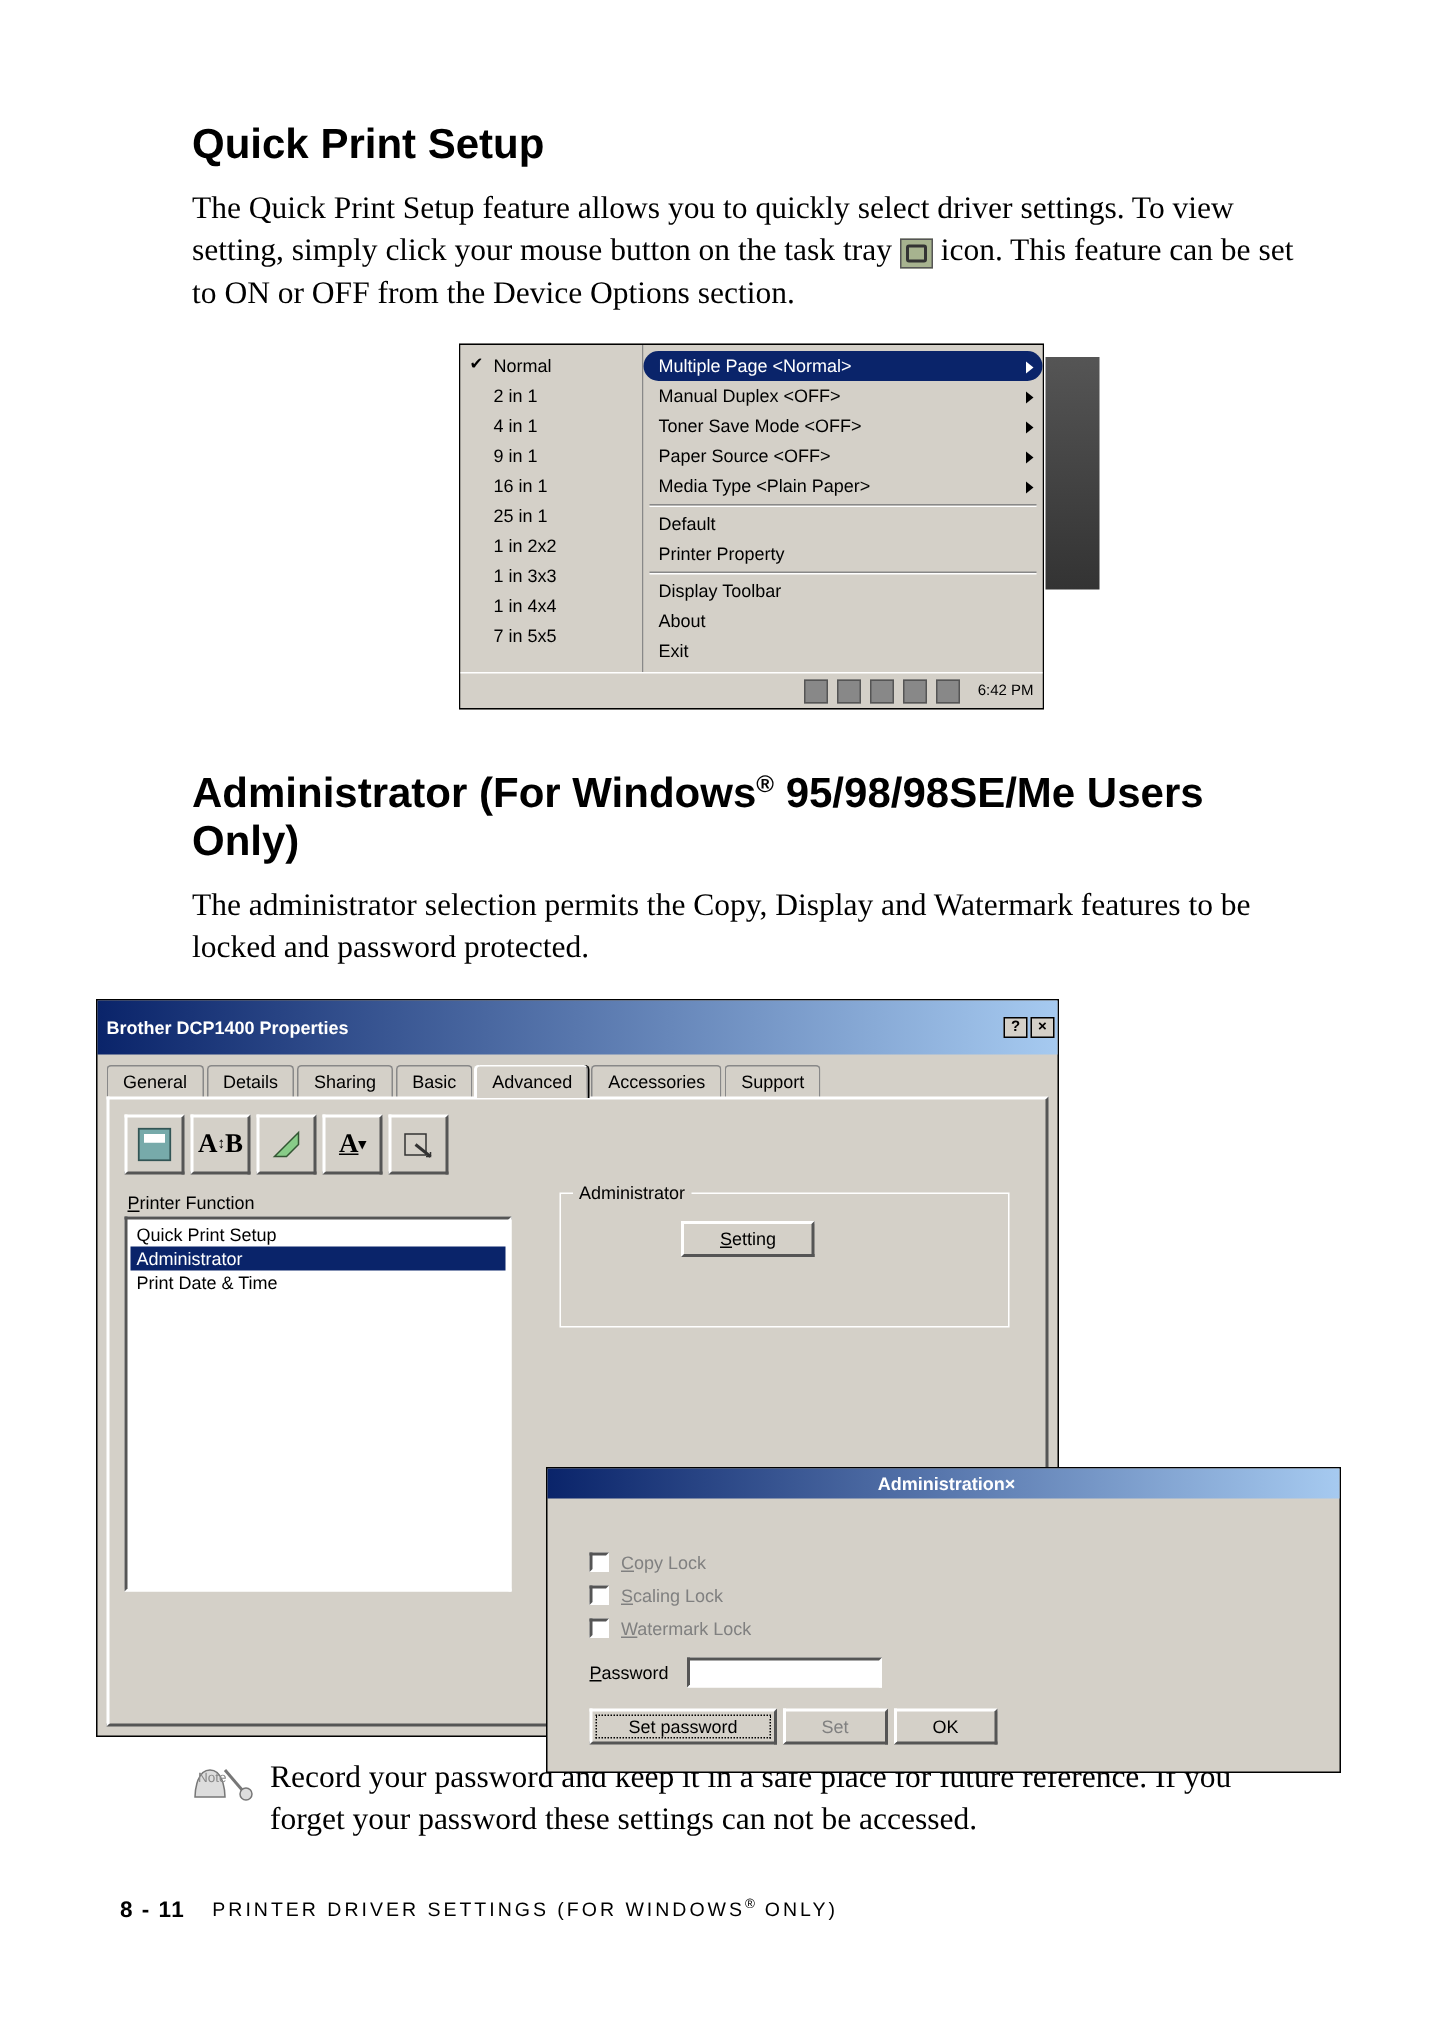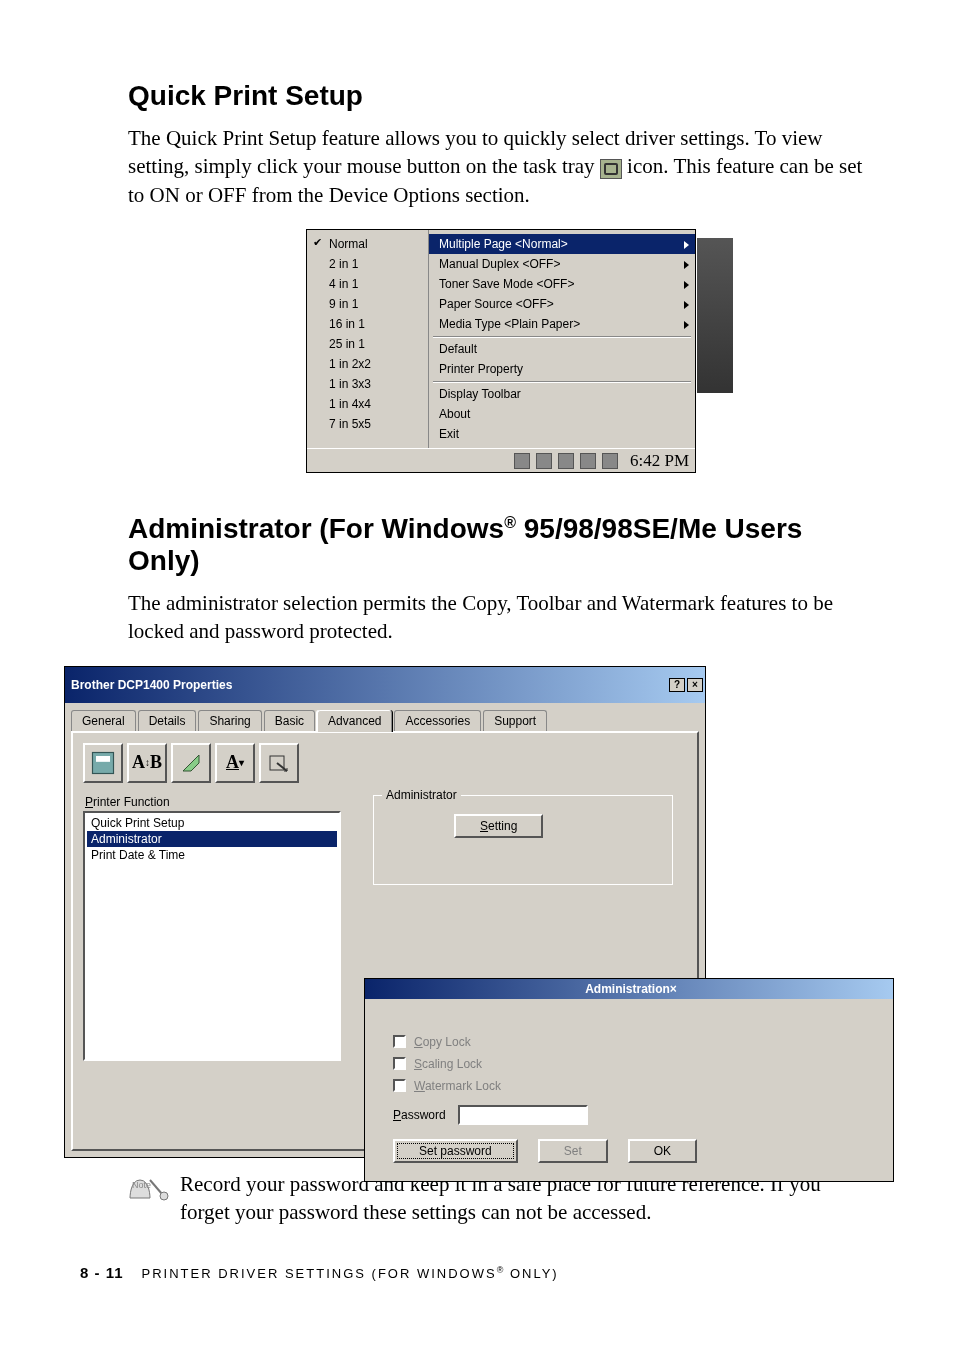--- a/index.html
+++ b/index.html
@@ -56,37 +56,37 @@
   .qps-left .li.check::before {
     content: "✔"; position: absolute; left: 6px; top: 2px; font-size: 11px;
   }
   .qps-right {
     flex: 1; background: #d4d0c8; padding: 4px 0;
   }
   .qps-right .ri {
     padding: 3px 18px 3px 10px; color: #000; position: relative;
   }
   .qps-right .ri.hi {
-    background: #0a246a; color: #fff;
+    background: #0a246a; color: #fff; border-radius: 10px;
   }
   .qps-right .ri.arrow::after {
     content: ""; position: absolute; right: 6px; top: 7px;
     border-left: 5px solid #000; border-top: 4px solid transparent; border-bottom: 4px solid transparent;
   }
   .qps-right .ri.hi.arrow::after { border-left-color: #fff; }
   .qps-right .sep { height: 1px; background: #888; margin: 2px 4px; box-shadow: 0 1px #fff; }
   .qps-tray {
     height: 24px; background: #d4d0c8; border-top: 1px solid #fff;
     display: flex; justify-content: flex-end; align-items: center; gap: 6px;
     padding: 0 6px;
   }
   .qps-tray .ticon {
     width: 16px; height: 16px; background: #888; border: 1px solid #555;
   }
-  .qps-tray .trtime { font-size: 17px; padding-left: 6px; font-family: Liberation Serif, serif; }
+  .qps-tray .trtime { font-size: 10px; padding-left: 6px; }
   .qps-shadow {
     position: absolute; top: 8px; right: -38px; width: 36px; height: 155px;
     background: linear-gradient(#555,#333); pointer-events: none;
   }
 
   
   .props-wrap { margin: 18px 0 0 -64px; width: 838px; position: relative; }
   .props {
     width: 642px; position: relative;
     background: #d4d0c8; border: 1px solid #000;
@@ -155,21 +155,21 @@
   }
   .admin .abody { padding: 28px 28px 8px; }
   .chk { display: flex; align-items: center; gap: 8px; margin: 8px 0; color: #808080; }
   .chkbox { width: 13px; height: 13px; background: #fff; border: 2px solid; border-color: #555 #fff #fff #555; }
   .chk .lbl u { text-decoration: underline; }
   .pwd-row { display: flex; align-items: center; gap: 12px; margin-top: 12px; color: #000; }
   .pwd-row input {
     width: 130px; height: 20px; border: 2px solid; border-color: #555 #fff #fff #555;
     background: #fff; font-family: inherit; font-size: 12px; padding: 0 3px;
   }
-  .admin-btnrow { display: flex; gap: 20px; padding: 6px 28px 0; }
+  .admin-btnrow { display: flex; gap: 4px; padding: 6px 28px 0; }
   .admin-btnrow .btn3d.disabled { color: #808080; }
   .admin-btnrow .btn3d.focus { outline: 1px dotted #000; outline-offset: -5px; }
 
   
   .note-row { display: flex; gap: 10px; margin-top: 12px; }
   .note-ico {
     width: 42px; height: 36px; position: relative; flex: 0 0 42px;
     color: #888; font-family: Arial; font-size: 9px; text-align: center;
   }
   .note-ico svg { width: 42px; height: 36px; }
@@ -235,21 +235,21 @@
         <span class="ticon"></span>
         <span class="trtime">6:42 PM</span>
       </div>
     </div>
   </div>
 
   <h2>
     <span>Administrator (For Windows</span><sup style="font-size:16px">®</sup><span> 95/98/98SE/Me Users Only)</span>
   </h2>
 
-  <p class="body-text">The administrator selection permits the Copy, Toolbar and Watermark features to be locked and password protected.</p>
+  <p class="body-text">The administrator selection permits the Copy, Display and Watermark features to be locked and password protected.</p>
 
   <div class="props-wrap">
     <div class="props">
       <div class="titlebar">
         <span>Brother DCP1400 Properties</span>
         <span class="btns">
           <span class="tbtn">?</span>
           <span class="tbtn">×</span>
         </span>
       </div>

